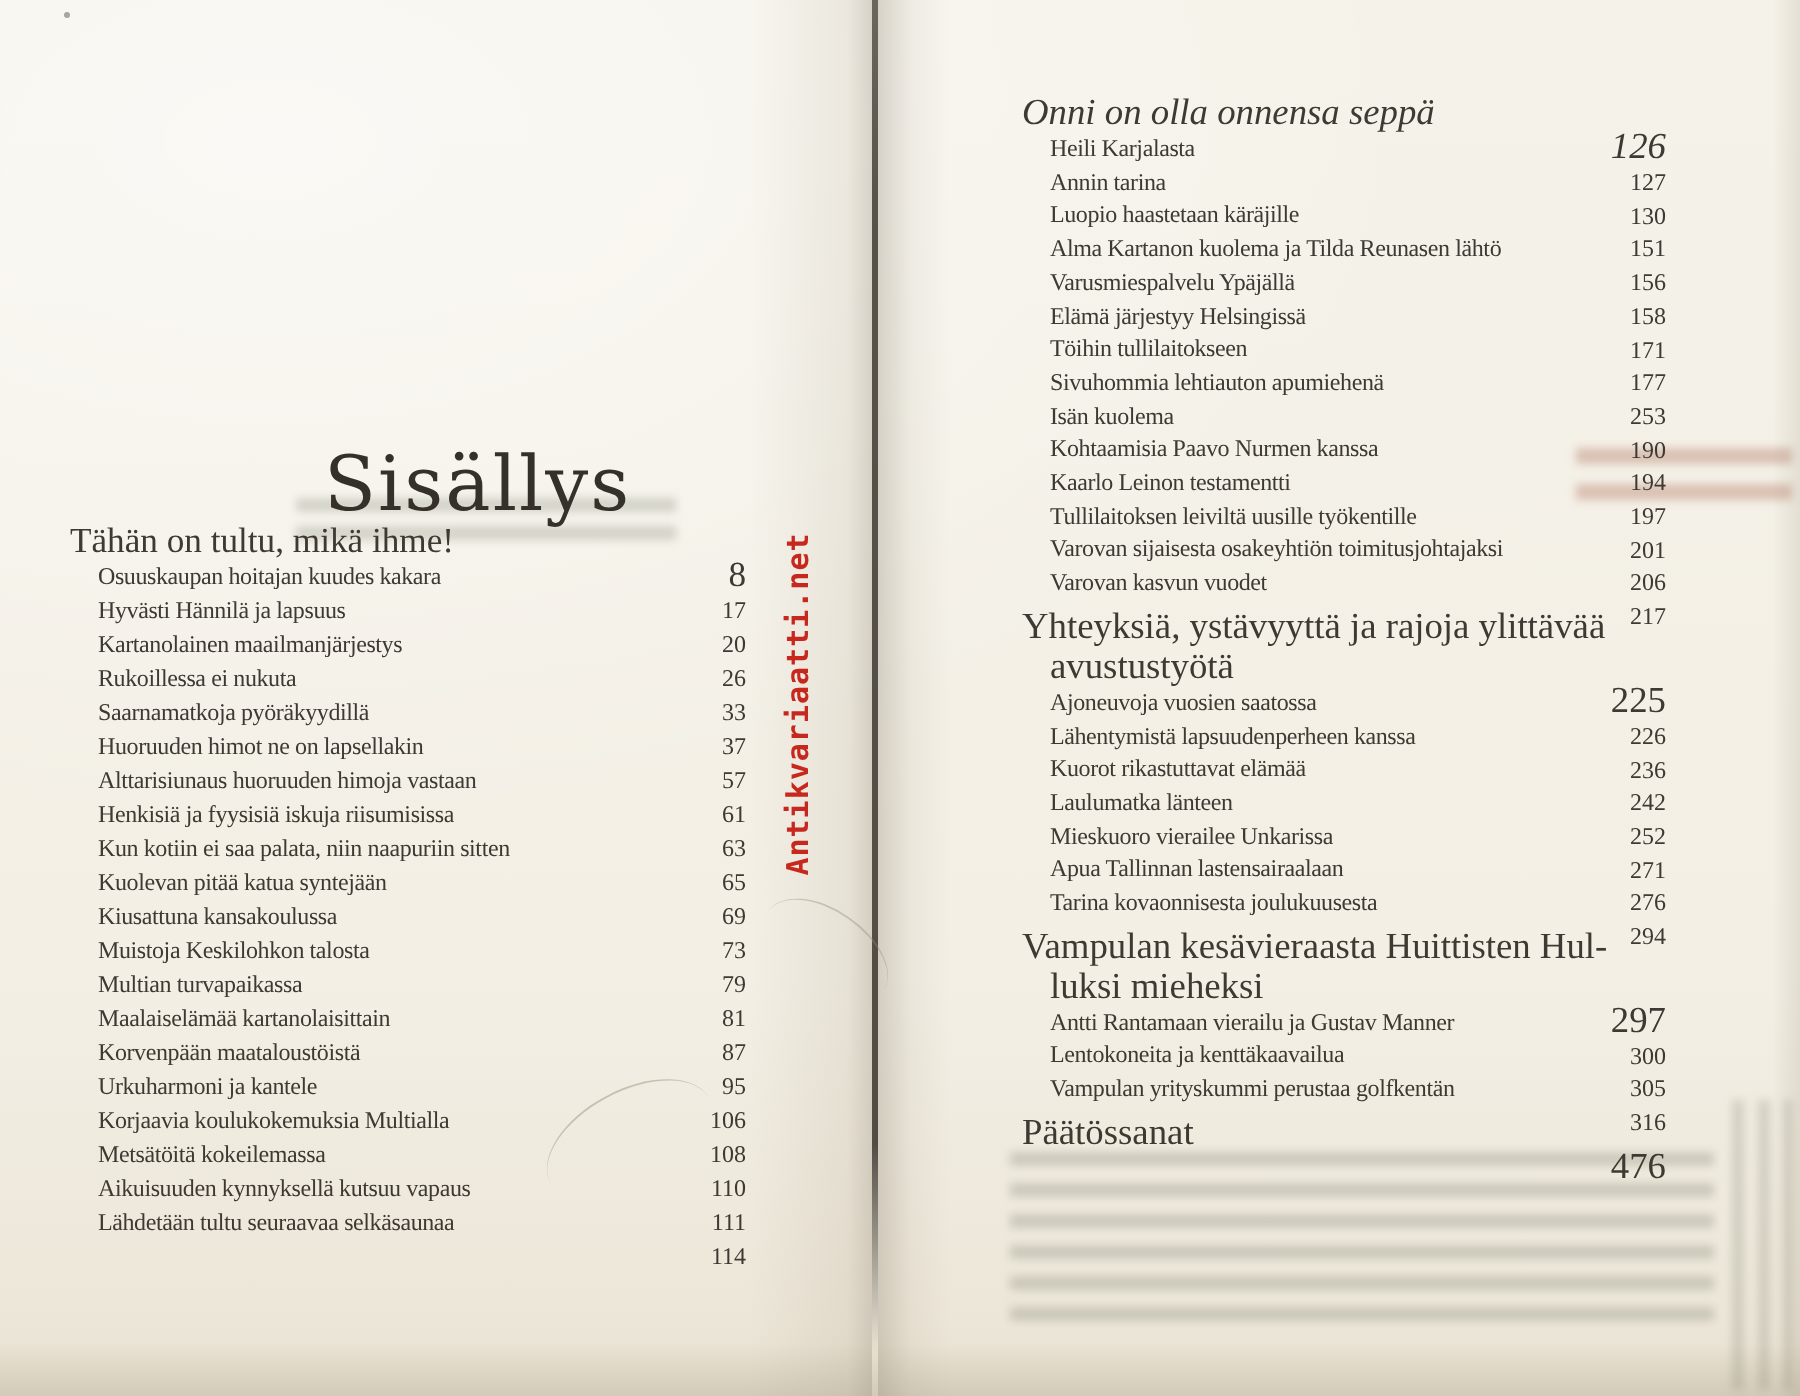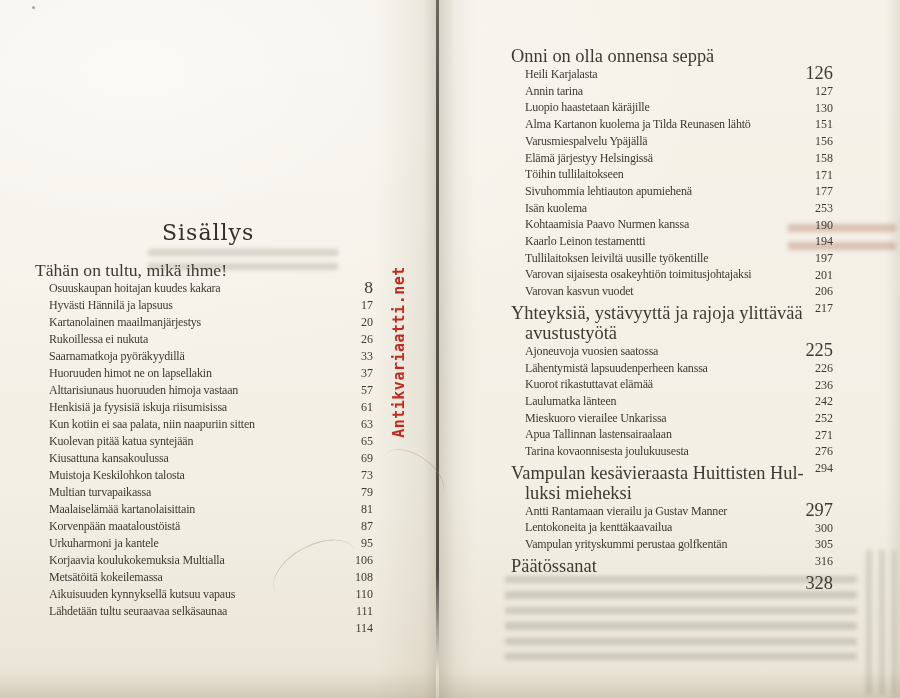--- a/index.html
+++ b/index.html
@@ -19,33 +19,33 @@
   .spine-shadow-right{position:absolute;left:439px;top:0;width:36px;height:698px;
     background:linear-gradient(90deg, rgba(130,120,100,0.28), rgba(160,150,130,0.10) 45%, rgba(190,180,160,0) 100%);}
   .bottom-edge{position:absolute;left:0;bottom:0;width:900px;height:26px;
     background:linear-gradient(180deg, rgba(150,140,118,0), rgba(148,138,116,0.22));}
   .right-edge{position:absolute;right:0;top:0;width:14px;height:698px;
     background:linear-gradient(270deg, rgba(150,140,118,0.18), rgba(150,140,118,0));}
   .speck{position:absolute;left:32px;top:6px;width:3px;height:3px;border-radius:50%;background:rgba(90,85,75,0.5);}
 
   
   .title{position:absolute;left:162px;top:220px;
-    font-family:"DejaVu Serif", serif;font-size:22px;letter-spacing:1px;color:#35312a;}
+    font-family:"DejaVu Serif", serif;font-size:38px;letter-spacing:1px;color:#35312a;}
 
   
   .toc{position:absolute;}
   .toc-left{left:35px;top:260px;width:338px;}
   .toc-right{left:511px;top:46px;width:322px;}
   .row{position:relative;display:block;padding-right:38px;white-space:nowrap;}
   .lvl0{font-size:17.6px;line-height:20px;}
   .lvl1{font-size:12px;line-height:17px;padding-left:14px;letter-spacing:-0.2px;}
   .toc-right .lvl0{font-size:18.4px;line-height:20px;}
   .toc-right .lvl1{line-height:16.7px;}
   .toc-right .lvl0{margin-top:3px;}
-  .toc-right .row:first-child{margin-top:0;}
+  .toc-right .row:first-child{margin-top:0;font-style:italic;}
   .row.cont{margin-top:0 !important;padding-left:14px;}
   .pg{position:absolute;right:0;top:0;letter-spacing:0;margin-top:17px;}
 
   
   .watermark{position:absolute;left:297px;top:342px;width:206px;height:20px;
     transform:rotate(-90deg);transform-origin:center;
     font-family:"DejaVu Sans Mono", monospace;font-size:15px;font-weight:bold;
     color:#c7271c;text-align:center;letter-spacing:0.5px;white-space:nowrap;}
 
   
@@ -128,16 +128,16 @@
     <div class="row lvl1"><span class="lbl">Kuorot rikastuttavat elämää</span><span class="pg">242</span></div>
     <div class="row lvl1"><span class="lbl">Laulumatka länteen</span><span class="pg">252</span></div>
     <div class="row lvl1"><span class="lbl">Mieskuoro vierailee Unkarissa</span><span class="pg">271</span></div>
     <div class="row lvl1"><span class="lbl">Apua Tallinnan lastensairaalaan</span><span class="pg">276</span></div>
     <div class="row lvl1"><span class="lbl">Tarina kovaonnisesta joulukuusesta</span><span class="pg">294</span></div>
     <div class="row lvl0"><span class="lbl">Vampulan kesävieraasta Huittisten Hul-</span></div>
     <div class="row lvl0 cont"><span class="lbl">luksi mieheksi</span><span class="pg">297</span></div>
     <div class="row lvl1"><span class="lbl">Antti Rantamaan vierailu ja Gustav Manner</span><span class="pg">300</span></div>
     <div class="row lvl1"><span class="lbl">Lentokoneita ja kenttäkaavailua</span><span class="pg">305</span></div>
     <div class="row lvl1"><span class="lbl">Vampulan yrityskummi perustaa golfkentän</span><span class="pg">316</span></div>
-    <div class="row lvl0"><span class="lbl">Päätössanat</span><span class="pg">328</span></div>
+    <div class="row lvl0"><span class="lbl">Päätössanat</span><span class="pg">476</span></div>
   </div>
 
 <div class="watermark">Antikvariaatti.net</div>
 
 </body></html>

